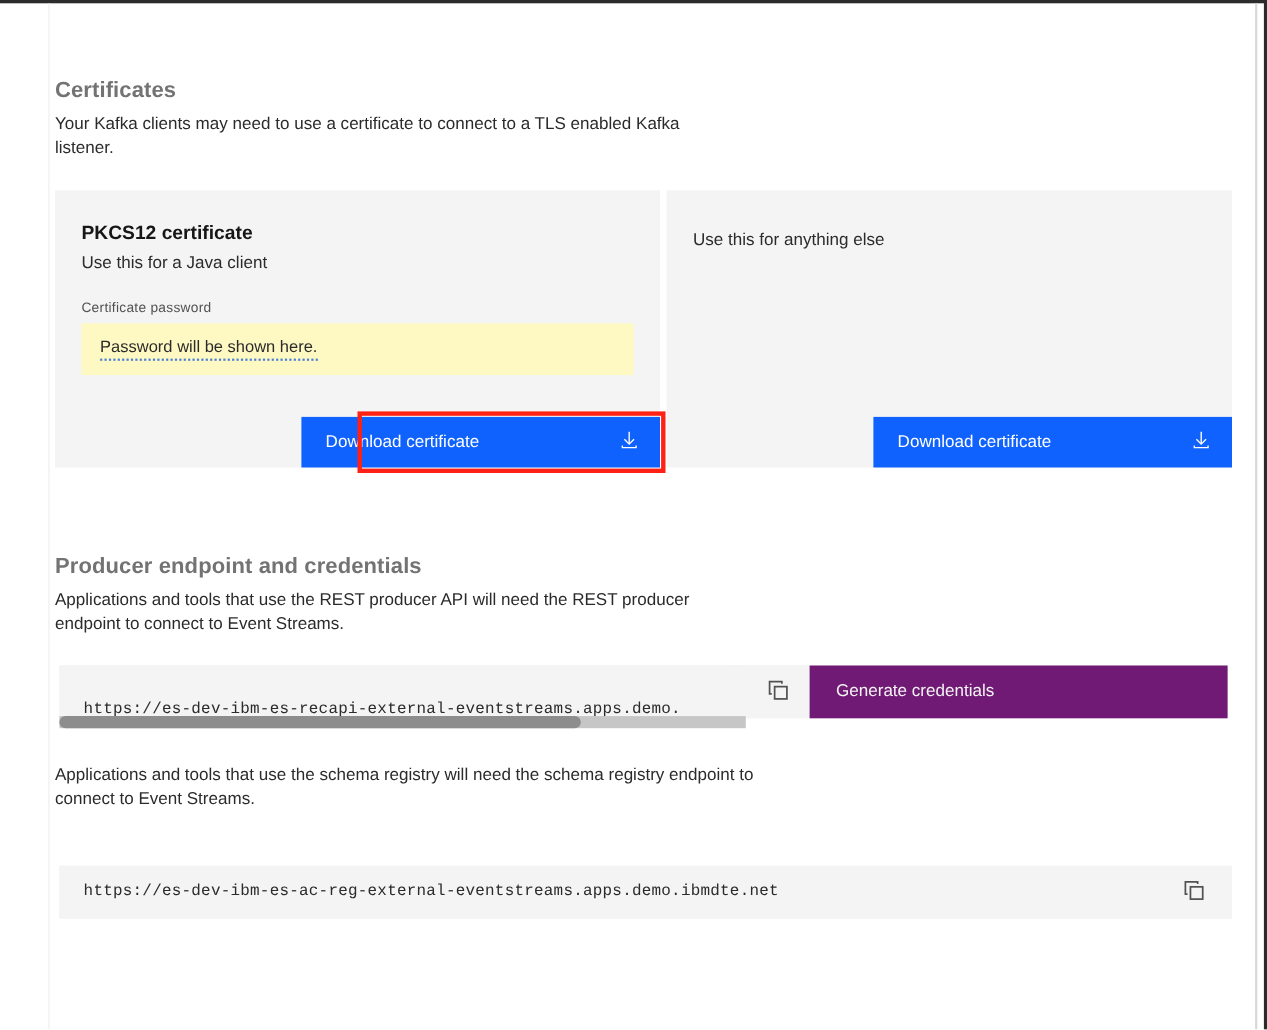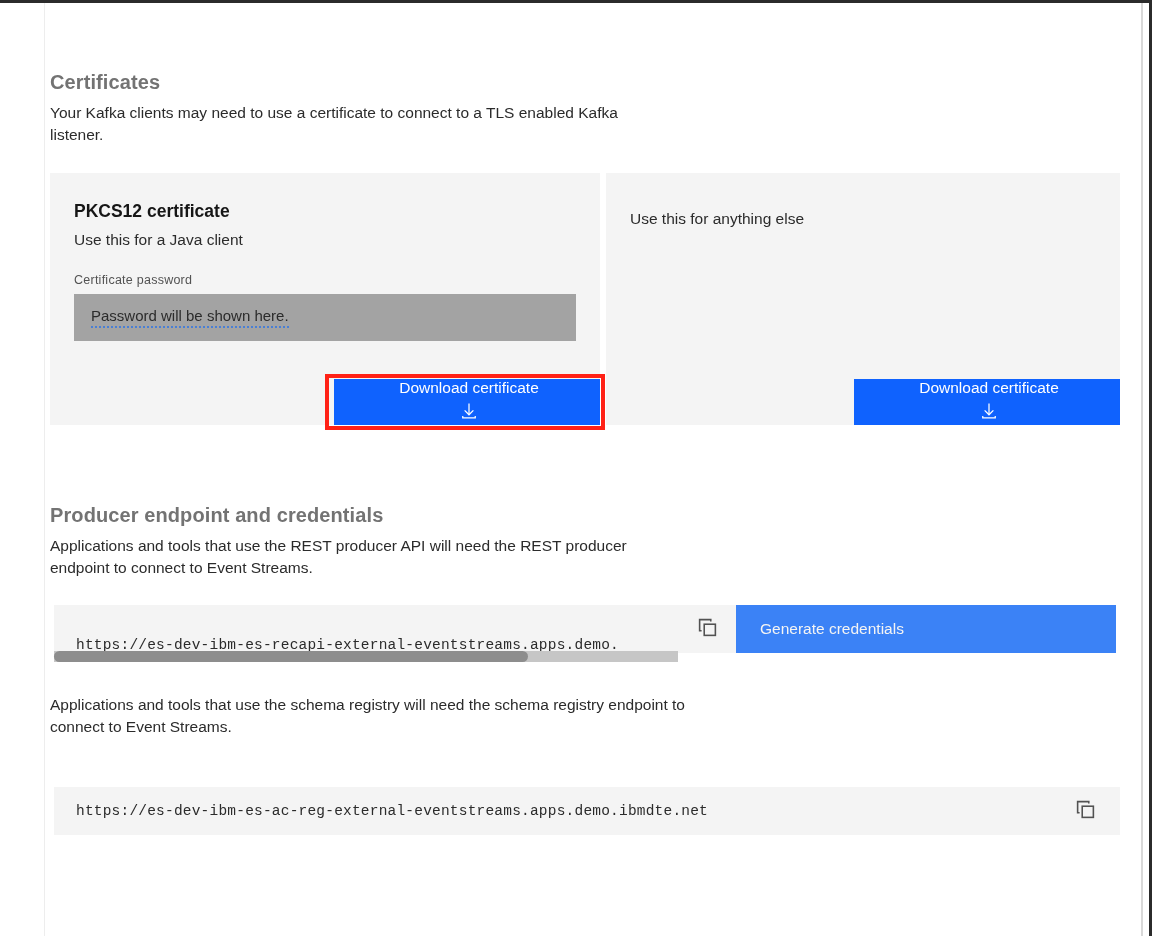--- a/index.html
+++ b/index.html
@@ -94,54 +94,53 @@
     color: #2b2b2b;
     margin: 9px 0 0 0;
   }
   .field-label {
     font-size: 12.5px;
     color: #525252;
     letter-spacing: 0.25px;
     margin: 24px 0 7px 0;
   }
   .password-box {
-    background: #a3a3a3;
+    background: #fef9c3;
     height: 47px;
     width: 502px;
     display: flex;
     align-items: center;
     padding: 0 17px;
   }
   .password-text {
     font-size: 15px;
     color: #2b2b2b;
     border-bottom: 2px dotted #4a7fd4;
     padding-bottom: 1px;
     line-height: 1.2;
   }
 
   
   .dl-btn {
     position: absolute;
     right: 0;
     bottom: 0;
-    width: 266px;
+    width: 326px;
     height: 46px;
     background: #0f62fe;
     border: none;
     color: #ffffff;
     font-family: "Liberation Sans", sans-serif;
     font-size: 15.5px;
     display: flex;
     align-items: center;
     justify-content: space-between;
     padding: 0 18px 0 22px;
     cursor: pointer;
     text-align: left;
-    flex-direction: column;
   }
   .dl-btn .icon-dl { flex: 0 0 auto; display: block; }
 
   
   .highlight-ring {
     position: absolute;
     right: -5px;
     bottom: -5px;
     width: 280px;
     height: 56px;
@@ -186,21 +185,21 @@
     width: 58px;
     background: #f4f4f4;
     border: none;
     display: flex;
     align-items: center;
     justify-content: center;
     cursor: pointer;
     padding: 0;
   }
   .gen-btn {
-    background: #3b82f6;
+    background: #701a75;
     border: none;
     color: #f4f4f4;
     font-family: "Liberation Sans", sans-serif;
     font-size: 15.5px;
     text-align: left;
     padding: 0 24px;
     cursor: pointer;
     white-space: nowrap;
   }
 

